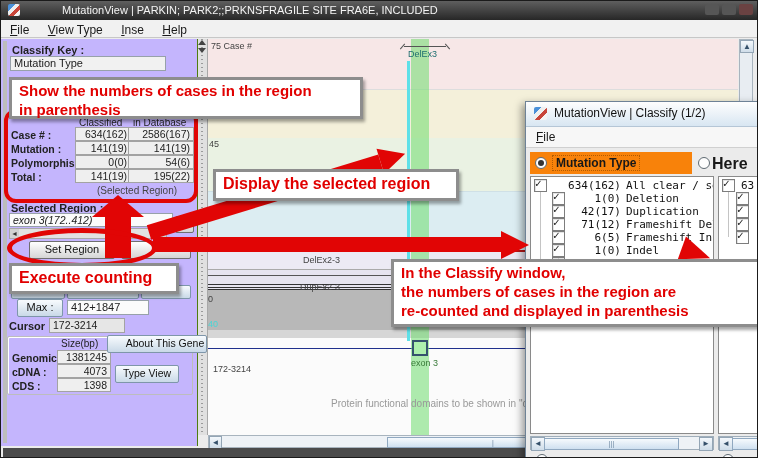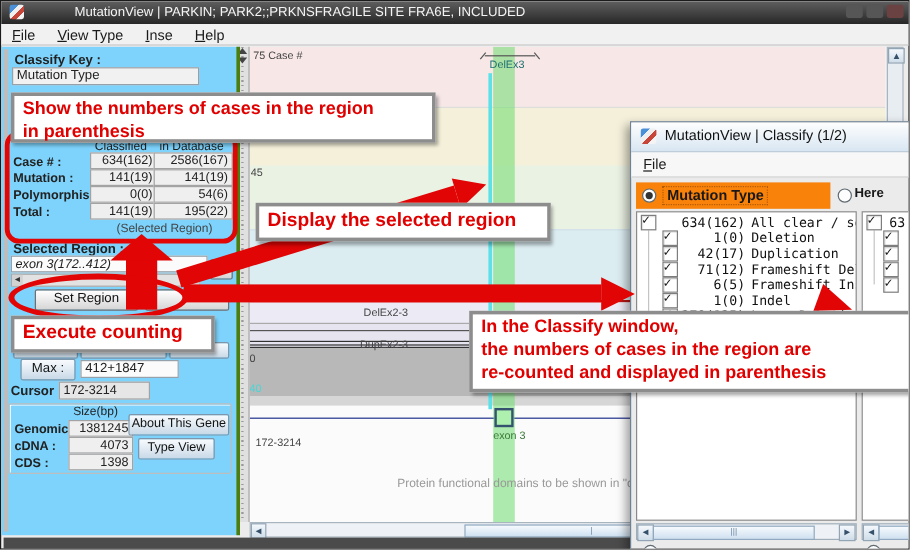--- a/index.html
+++ b/index.html
@@ -48,21 +48,21 @@
     </div>
   </div>
 
   <div class="abs" style="left:0;top:19px;width:758px;height:18px;background:#f1f1f1;border-bottom:1px solid #c7c7c7;z-index:6;padding-left:9px;box-sizing:border-box;">
     <span class="menu-item" style="margin-top:2px;">File</span>
     <span class="menu-item" style="margin-top:2px;">View Type</span>
     <span class="menu-item" style="margin-top:2px;">Inse</span>
     <span class="menu-item" style="margin-top:2px;">Help</span>
   </div>
 
-  <div class="abs" style="left:0;top:38px;width:196px;height:407px;background:#7dd3fc;border-right:3px solid #4d7c0f;z-index:8;">
+  <div class="abs" style="left:0;top:38px;width:196px;height:407px;background:#c4b5fd;border-right:1px solid #4d7c0f;z-index:8;">
     <div class="abs" style="left:2px;top:2px;width:4px;height:402px;background:#bdbdbd;"></div>
 
     <span class="lbl" style="left:11px;top:5px;">Classify Key :</span>
     <div class="tfield" style="left:9px;top:17px;width:148px;height:13px;background:#f1f1f1;">
       <span>Mutation Type</span>
     </div>
 
     <span class="lbl plain" style="left:78px;top:78px;font-size:10px;">Classified</span>
     <span class="lbl plain" style="left:132px;top:78px;font-size:10px;">in Database</span>
 
@@ -121,21 +121,21 @@
     <div class="abs" style="left:6px;top:297px;width:184px;height:57px;border:1px solid #bdbdbd;box-shadow:inset 1px 1px 0 #fff;border-radius:2px;"></div>
     <span class="lbl plain" style="left:60px;top:299px;font-size:10px;">Size(bp)</span>
 
     <span class="lbl" style="left:11px;top:313px;font-size:10.5px;">Genomic :</span>
     <div class="gfield" style="left:56px;top:311px;width:46px;height:12px;"><span>1381245</span></div>
     <span class="lbl" style="left:11px;top:327px;font-size:10.5px;">cDNA :</span>
     <div class="gfield" style="left:56px;top:325px;width:46px;height:12px;"><span>4073</span></div>
     <span class="lbl" style="left:11px;top:341px;font-size:10.5px;">CDS :</span>
     <div class="gfield" style="left:56px;top:339px;width:46px;height:12px;"><span>1398</span></div>
 
-    <div class="jbtn bbtn" style="left:106px;top:306px;width:82px;height:16px;line-height:15px;font-size:10.5px;">
+    <div class="jbtn bbtn" style="left:106px;top:296px;width:82px;height:16px;line-height:15px;font-size:10.5px;padding-left:16px;">
       <span>About This Gene</span>
     </div>
     <div class="jbtn bbtn" style="left:114px;top:326px;width:62px;height:16px;line-height:15px;font-size:10.5px;">
       <span>Type View</span>
     </div>
   </div>
 
   <div class="abs" style="left:196px;top:38px;width:10px;height:396px;background:#e0e0e0;border-right:1px solid #a8a8a8;z-index:4;
               background-image:repeating-linear-gradient(#9a9a9a 0 1px,transparent 1px 4px);background-size:2px 100%;background-position:4px 0;background-repeat:repeat-y;">
     <div style="position:absolute;left:1px;top:1px;width:0;height:0;border-left:4px solid transparent;border-right:4px solid transparent;border-bottom:5px solid #444;"></div>
@@ -203,21 +203,21 @@
     </div>
     <div class="abs" style="left:0;top:25px;width:233px;height:20px;background:#f7f7f7;border-bottom:1px solid #d0d0d0;">
       <span class="menu-item" style="margin-left:10px;margin-top:3px;">File</span>
     </div>
 
     <div class="abs" style="left:4px;top:50px;width:162px;height:22px;background:#f8820a;">
       <span class="radio sel" style="left:5px;top:5px;"></span>
       <span class="abs" style="left:22px;top:3px;font-size:12px;font-weight:bold;color:#181818;border:1px dotted #b25b00;padding:0 3px;">Mutation Type</span>
     </div>
     <span class="radio" style="left:172px;top:55px;"></span>
-    <span class="abs" style="left:186px;top:53px;font-size:11px;font-weight:bold;color:#181818;white-space:nowrap;">Here</span>
+    <span class="abs" style="left:186px;top:53px;font-size:16px;font-weight:bold;color:#181818;white-space:nowrap;">Here</span>
 
     <div class="abs mono" style="left:4px;top:74px;width:184px;height:258px;background:#fff;border:1px solid #8a8a8a;overflow:hidden;box-sizing:border-box;">
       <div class="tree" style="left:9px;top:12px;width:1px;height:74px;"></div>
       <div class="listrow" style="left:0;top:2px;">
         <span class="cb" style="left:3px;top:0;"></span>
         <span class="cnt abs" style="left:34px;top:0;">634(162)</span>
         <span class="abs" style="left:95px;top:0;">All clear / select</span>
       </div>
       <div class="listrow" style="left:0;top:15px;">
         <span class="cb" style="left:21px;top:0;"></span>

